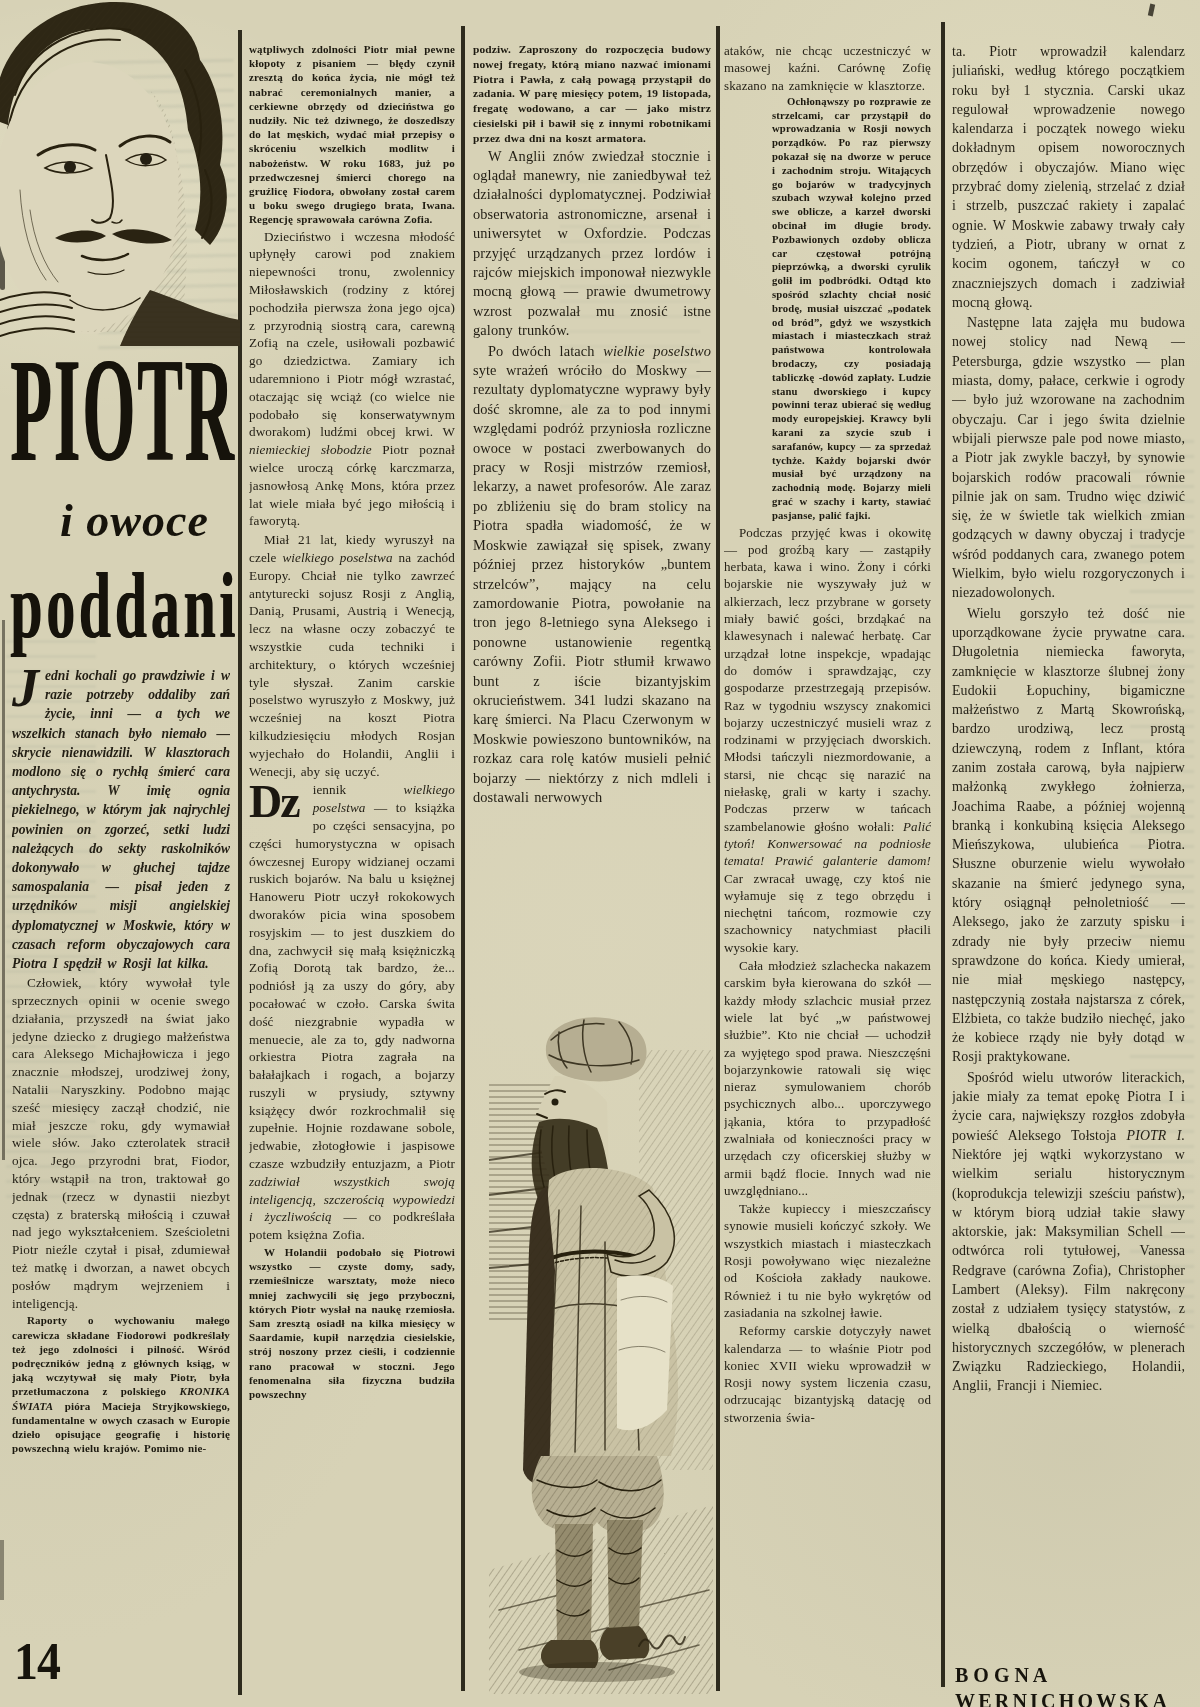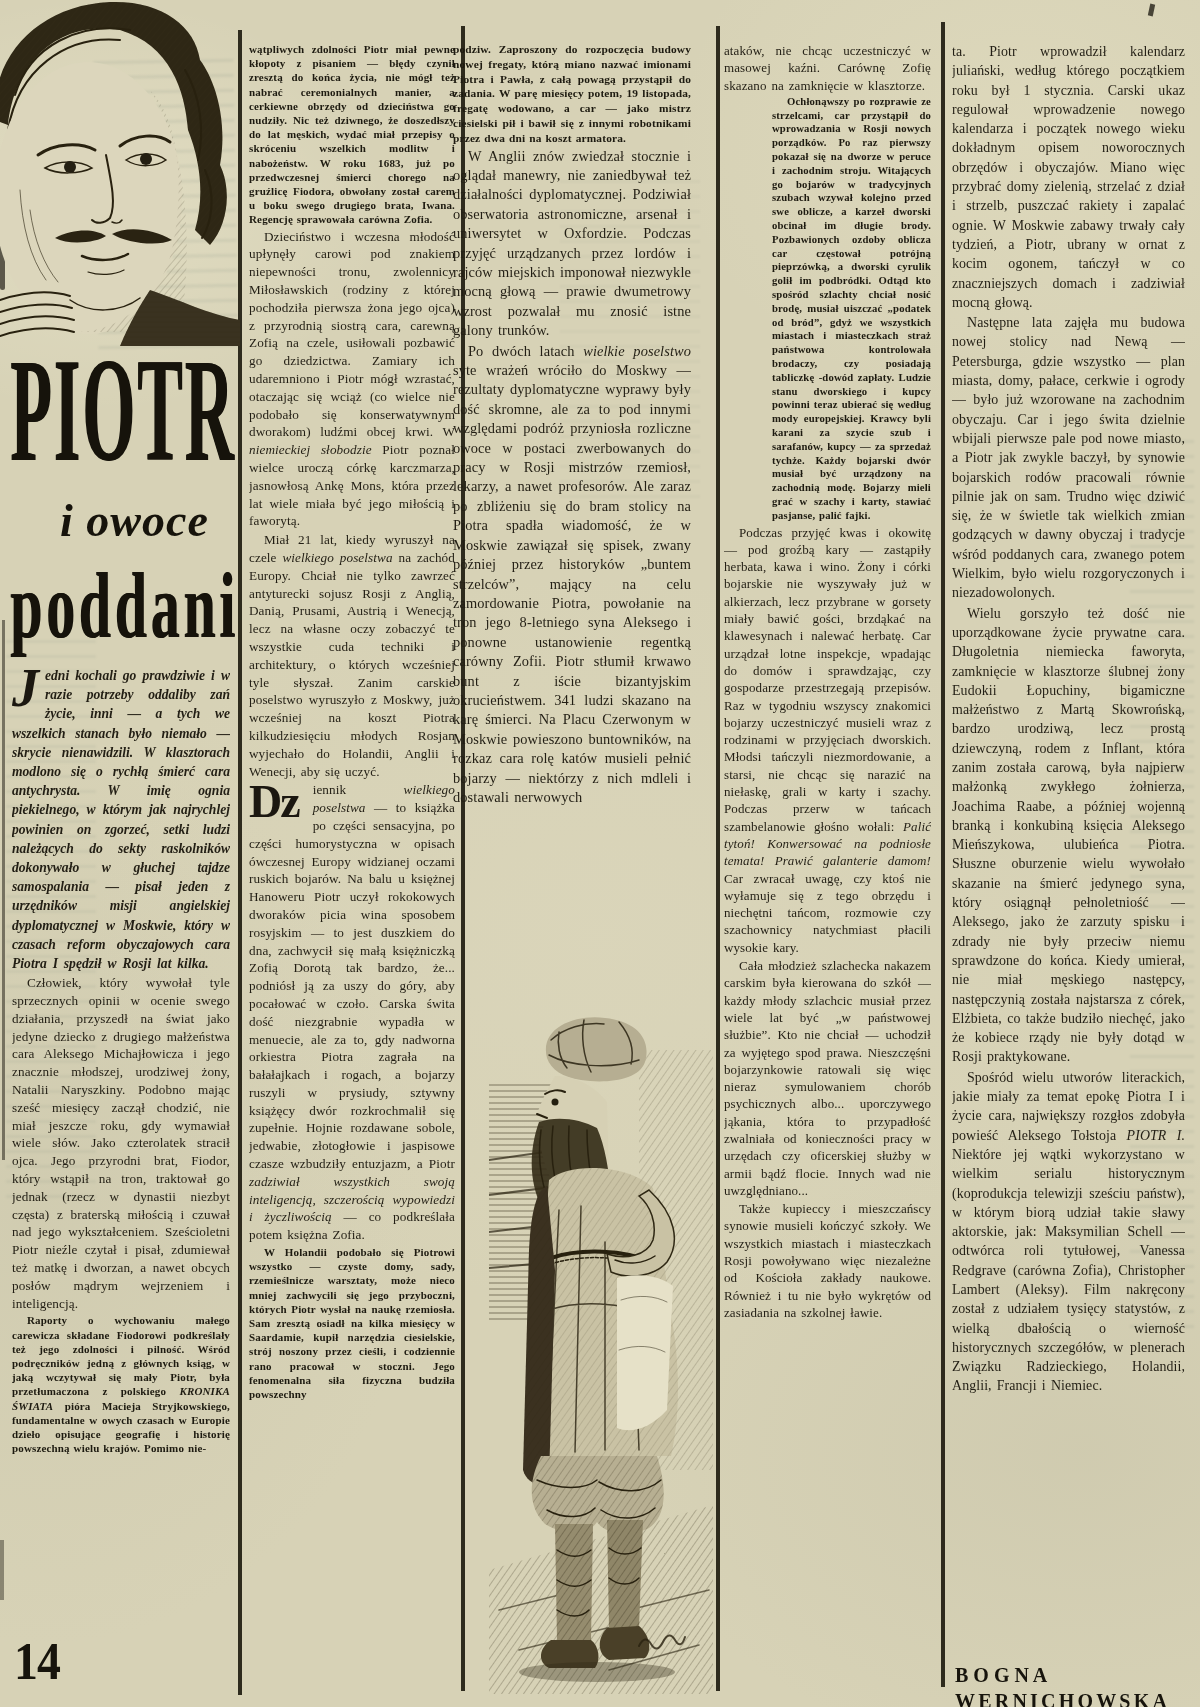--- a/index.html
+++ b/index.html
@@ -32,21 +32,21 @@
   .r1{left:238px;} .r2{left:461px;top:26px;} .r3{left:716px;top:26px;} .r4{left:941px;top:22px;}
   
   .col{position:absolute;overflow:hidden;text-align:justify;}
   .col p{margin:0 0 1px 0;text-indent:15px;hyphens:auto;}
   .col p.noindent{text-indent:0;}
   .lg{font:400 13.2px/17.8px "Liberation Serif",serif;letter-spacing:.1px;word-spacing:1.5px;}
   .sm{font:700 11px/14.2px "Liberation Serif",serif;letter-spacing:.15px;word-spacing:1px;color:#1d1a10;}
   .intro{font:italic 700 13.6px/19.2px "Liberation Serif",serif;word-spacing:2.5px;}
   #col1{left:12px;top:666px;width:218px;height:972px;}
   #col2{left:249px;top:42px;width:206px;height:1622px;}
-  #col3{left:453px;top:42px;width:238px;height:968px;}
+  #col3{left:473px;top:42px;width:238px;height:968px;}
   #col3 .lg{font-size:14.4px;line-height:19.4px;}
   #col3 .sm{font-size:11.4px;line-height:14.8px;}
   #col4{left:724px;top:42px;width:207px;height:1658px;}
   #col4 .lg{font-size:13px;line-height:17.3px;}
   #col4 .sm{font-size:10.7px;line-height:13.8px;margin-left:48px;}
   #col5{left:952px;top:42px;width:233px;height:1580px;}
   #col5 .lg{font-size:13.9px;line-height:19.3px;}
   
   .dc{float:left;font-weight:700;color:#1b1710;}
   .introdc{font:italic 700 54px/40px "Liberation Serif",serif;margin:2px 6px 0 0;}
@@ -153,20 +153,21 @@
       <p class="sm noindent">podziw. Zaproszony do rozpoczęcia budowy nowej fregaty, którą miano nazwać imionami Piotra i Pawła, z całą powagą przystąpił do zadania. W parę miesięcy potem, 19 listopada, fregatę wodowano, a car — jako mistrz ciesielski pił i bawił się z innymi robotnikami przez dwa dni na koszt armatora.</p>
       <p class="lg">W Anglii znów zwiedzał stocznie i oglądał manewry, nie zaniedbywał też działalności dyplomatycznej. Podziwiał obserwatoria astronomiczne, arsenał i uniwersytet w Oxfordzie. Podczas przyjęć urządzanych przez lordów i rajców miejskich imponował niezwykle mocną głową — prawie dwumetrowy wzrost pozwalał mu znosić istne galony trunków.</p>
       <p class="lg">Po dwóch latach <i>wielkie poselstwo</i> syte wrażeń wróciło do Moskwy — rezultaty dyplomatyczne wyprawy były dość skromne, ale za to pod innymi względami podróż przyniosła rozliczne owoce w postaci zwerbowanych do pracy w Rosji mistrzów rzemiosł, lekarzy, a nawet profesorów. Ale zaraz po zbliżeniu się do bram stolicy na Piotra spadła wiadomość, że w Moskwie zawiązał się spisek, zwany później przez historyków „buntem strzelców”, mający na celu zamordowanie Piotra, powołanie na tron jego 8-letniego syna Aleksego i ponowne ustanowienie regentką carówny Zofii. Piotr stłumił krwawo bunt z iście bizantyjskim okrucieństwem. 341 ludzi skazano na karę śmierci. Na Placu Czerwonym w Moskwie powieszono buntowników, na rozkaz cara rolę katów musieli pełnić bojarzy — niektórzy z nich mdleli i dostawali nerwowych</p>
     </div>
   <div class="col" id="col4">
       <p class="lg noindent">ataków, nie chcąc uczestniczyć w masowej kaźni. Carównę Zofię skazano na zamknięcie w klasztorze.</p>
       <p class="sm">Ochłonąwszy po rozprawie ze strzelcami, car przystąpił do wprowadzania w Rosji nowych porządków. Po raz pierwszy pokazał się na dworze w peruce i zachodnim stroju. Witających go bojarów w tradycyjnych szubach wzywał kolejno przed swe oblicze, a karzeł dworski obcinał im długie brody. Pozbawionych ozdoby oblicza car częstował potrójną pieprzówką, a dworski cyrulik golił im podbródki. Odtąd kto spośród szlachty chciał nosić brodę, musiał uiszczać „podatek od bród”, gdyż we wszystkich miastach i miasteczkach straż państwowa kontrolowała brodaczy, czy posiadają tabliczkę -dowód zapłaty. Ludzie stanu dworskiego i kupcy powinni teraz ubierać się według mody europejskiej. Krawcy byli karani za szycie szub i sarafanów, kupcy — za sprzedaż tychże. Każdy bojarski dwór musiał być urządzony na zachodnią modę. Bojarzy mieli grać w szachy i karty, stawiać pasjanse, palić fajki.</p>
       <p class="lg">Podczas przyjęć kwas i okowitę — pod groźbą kary — zastąpiły herbata, kawa i wino. Żony i córki bojarskie nie wyszywały już w alkierzach, lecz przybrane w gorsety miały bawić gości, brzdąkać na klawesynach i nalewać herbatę. Car urządzał lotne inspekcje, wpadając do domów i sprawdzając, czy gospodarze przestrzegają przepisów. Raz w tygodniu wszyscy znakomici bojarzy uczestniczyć musieli wraz z rodzinami w przyjęciach dworskich. Młodsi tańczyli niezmordowanie, a starsi, nie chcąc się narazić na niełaskę, grali w karty i szachy. Podczas przerw w tańcach szambelanowie głośno wołali: <i>Palić tytoń! Konwersować na podniosłe temata! Prawić galanterie damom!</i> Car zwracał uwagę, czy ktoś nie wyłamuje się z tego obrzędu i niechętni tańcom, rozmowie czy szachownicy natychmiast płacili wysokie kary.</p>
       <p class="lg">Cała młodzież szlachecka nakazem carskim była kierowana do szkół — każdy młody szlachcic musiał przez wiele lat być „w państwowej służbie”. Kto nie chciał — uchodził za wyjętego spod prawa. Nieszczęśni bojarzynkowie ratowali się więc nieraz symulowaniem chorób psychicznych albo... uporczywego jąkania, która to przypadłość zwalniała od konieczności pracy w urzędach czy oficerskiej służby w armii bądź flocie. Innych wad nie uwzględniano...</p>
       <p class="lg">Także kupieccy i mieszczańscy synowie musieli kończyć szkoły. We wszystkich miastach i miasteczkach Rosji powoływano więc niezależne od Kościoła zakłady naukowe. Również i tu nie było wykrętów od zasiadania na szkolnej ławie.</p>
+      <p class="lg">Reformy carskie dotyczyły nawet kalendarza — to właśnie Piotr pod koniec XVII wieku wprowadził w Rosji nowy system liczenia czasu, odrzucając bizantyjską datację od stworzenia świa-</p>
     </div>
   <div class="col" id="col5">
       <p class="lg noindent">ta. Piotr wprowadził kalendarz juliański, według którego początkiem roku był 1 stycznia. Carski ukaz regulował wprowadzenie nowego kalendarza i początek nowego wieku dokładnym opisem noworocznych obrzędów i obyczajów. Miano więc przybrać domy zielenią, strzelać z dział i strzelb, puszczać rakiety i zapalać ognie. W Moskwie zabawy trwały cały tydzień, a Piotr, ubrany w ornat z kocim ogonem, tańczył w co znaczniejszych domach i zadziwiał mocną głową.</p>
       <p class="lg">Następne lata zajęła mu budowa nowej stolicy nad Newą — Petersburga, gdzie wszystko — plan miasta, domy, pałace, cerkwie i ogrody — było już wzorowane na zachodnim obyczaju. Car i jego świta dzielnie wbijali pierwsze pale pod nowe miasto, a Piotr jak zwykle baczył, by synowie bojarskich rodów pracowali równie pilnie jak on sam. Trudno więc dziwić się, że w świetle tak wielkich zmian godzących w dawny obyczaj i tradycje wśród poddanych cara, zwanego potem Wielkim, było wielu rozgoryczonych i niezadowolonych.</p>
       <p class="lg">Wielu gorszyło też dość nie uporządkowane życie prywatne cara. Długoletnia niemiecka faworyta, zamknięcie w klasztorze ślubnej żony Eudokii Łopuchiny, bigamiczne małżeństwo z Martą Skowrońską, bardzo urodziwą, lecz prostą dziewczyną, rodem z Inflant, która zanim została carową, była najpierw małżonką zwykłego żołnierza, Joachima Raabe, a później wojenną branką i konkubiną księcia Aleksego Mieńszykowa, ulubieńca Piotra. Słuszne oburzenie wielu wywołało skazanie na śmierć jedynego syna, który osiągnął pełnoletniość — Aleksego, jako że zarzuty spisku i zdrady nie były przeciw niemu sprawdzone do końca. Kiedy umierał, nie miał męskiego następcy, następczynią została najstarsza z córek, Elżbieta, co także budziło niechęć, jako że kobiece rządy nie były dotąd w Rosji praktykowane.</p>
       <p class="lg">Spośród wielu utworów literackich, jakie miały za temat epokę Piotra I i życie cara, największy rozgłos zdobyła powieść Aleksego Tołstoja <i>PIOTR I.</i> Niektóre jej wątki wykorzystano w wielkim serialu historycznym (koprodukcja telewizji sześciu państw), w którym biorą udział takie sławy aktorskie, jak: Maksymilian Schell — odtwórca roli tytułowej, Vanessa Redgrave (carówna Zofia), Christopher Lambert (Aleksy). Film nakręcony został z udziałem tysięcy statystów, z wielką dbałością o wierność historycznych szczegółów, w plenerach Związku Radzieckiego, Holandii, Anglii, Francji i Niemiec.</p>
     </div>
 
   <svg id="boyar" class="fig" viewBox="0 0 224 684">
     <defs>

